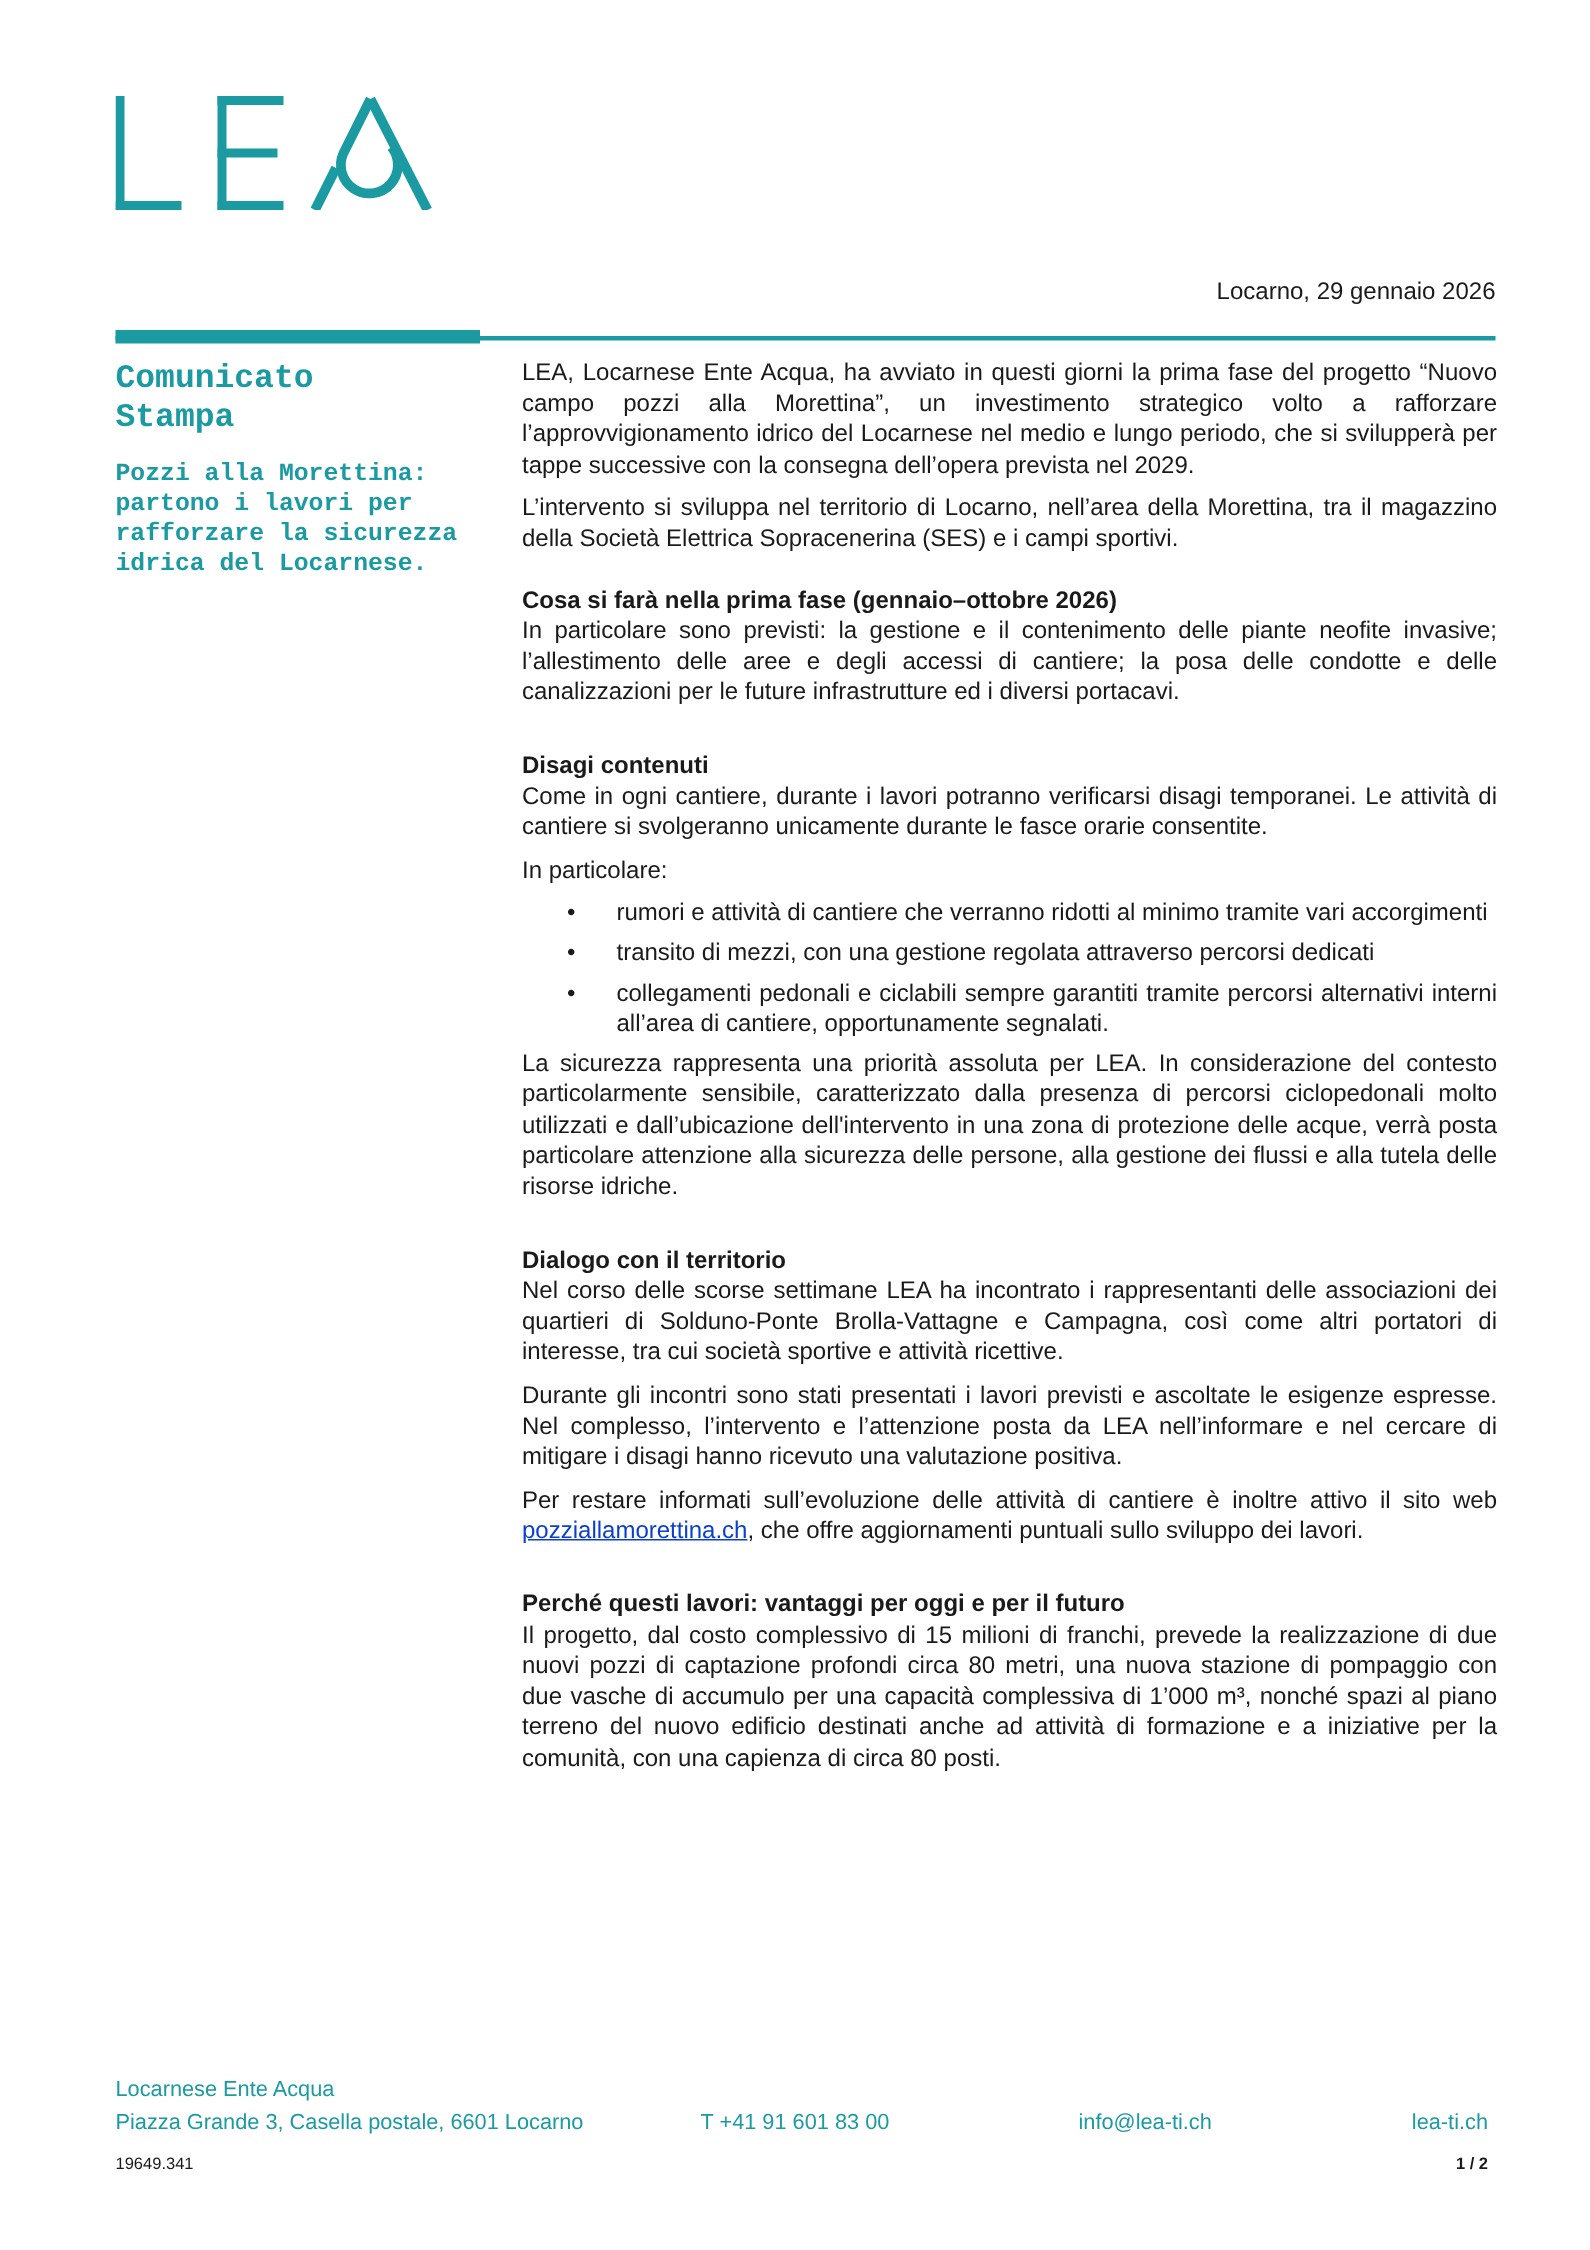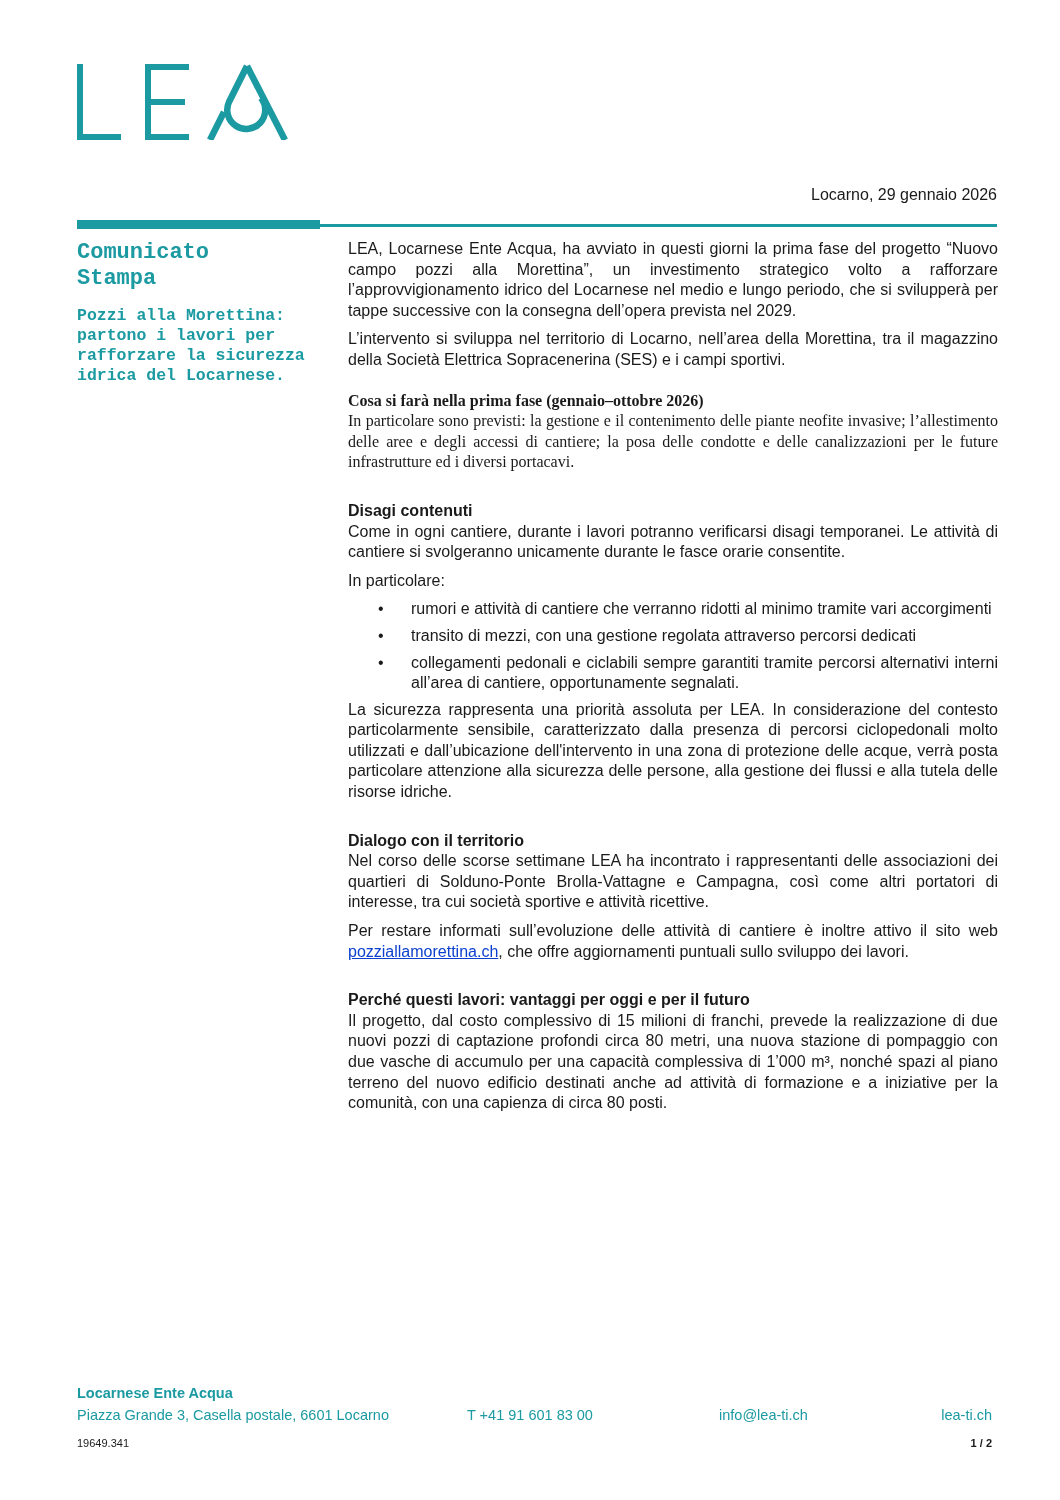--- a/index.html
+++ b/index.html
@@ -14,21 +14,21 @@
     .side .subtitle { font-size: 16.5px; font-weight: bold; line-height: 20px; margin-top: 14px; }
     .main { position: absolute; left: 348px; top: 239px; width: 650px; font-size: 16px; line-height: 20.6px; text-align: justify; }
     .main p { margin: 0 0 8px 0; }
     .main h3 { font-size: 16px; font-weight: bold; margin: 0; line-height: 20.6px; }
     .section { margin-top: 24px; }
     .main ul { list-style: none; margin: 8px 0 2px 0; padding: 0; }
     .main li { position: relative; padding-left: 63px; margin-bottom: 6px; }
     .main li::before { content: "•"; position: absolute; left: 30px; top: 0; }
     .link { color: #0b3fcf; text-decoration: underline; }
     .footer { position: absolute; left: 77px; top: 1385px; width: 915px; font-size: 14.5px; color: #1b9aa2; }
-    .footer .org { font-weight: bold; }
+    .footer .org { font-weight: normal; }
     .footer .row { display: flex; margin-top: 6px; position: relative; height: 18px; }
     .footer .row span { position: absolute; top: 0; }
     .docid { position: absolute; left: 77px; top: 1437px; font-size: 11px; color: #1a1a1a; }
     .pagenum { position: absolute; right: 68px; top: 1437px; font-size: 11px; font-weight: bold; color: #1a1a1a; }
   </style>
 </head>
 <body>
 
 <svg class="logo" viewBox="0 0 212 76" xmlns="http://www.w3.org/2000/svg">
   <g fill="#1b9aa2">
@@ -59,40 +59,41 @@
     <div>Comunicato</div>
     <div>Stampa</div>
   </div>
   <div class="subtitle">Pozzi alla Morettina: partono i lavori per rafforzare la sicurezza idrica del Locarnese.</div>
 </div>
 
 <div class="main">
   <p>LEA, Locarnese Ente Acqua, ha avviato in questi giorni la prima fase del progetto “Nuovo campo pozzi alla Morettina”, un investimento strategico volto a rafforzare l’approvvigionamento idrico del Locarnese nel medio e lungo periodo, che si svilupperà per tappe successive con la consegna dell’opera prevista nel 2029.</p>
   <p>L’intervento si sviluppa nel territorio di Locarno, nell’area della Morettina, tra il magazzino della Società Elettrica Sopracenerina (SES) e i campi sportivi.</p>
 
-  <div class="section" style="margin-top:20px;font-family:Liberation Serif, serif;">
+  <div class="section" style="margin-top:20px;">
     <h3>Cosa si farà nella prima fase (gennaio–ottobre 2026)</h3>
     <p>In particolare sono previsti: la gestione e il contenimento delle piante neofite invasive; l’allestimento delle aree e degli accessi di cantiere; la posa delle condotte e delle canalizzazioni per le future infrastrutture ed i diversi portacavi.</p>
   </div>
 
   <div class="section" style="margin-top:28px;">
     <h3>Disagi contenuti</h3>
     <p>Come in ogni cantiere, durante i lavori potranno verificarsi disagi temporanei. Le attività di cantiere si svolgeranno unicamente durante le fasce orarie consentite.</p>
     <p>In particolare:</p>
     <ul>
       <li>rumori e attività di cantiere che verranno ridotti al minimo tramite vari accorgimenti</li>
       <li>transito di mezzi, con una gestione regolata attraverso percorsi dedicati</li>
       <li>collegamenti pedonali e ciclabili sempre garantiti tramite percorsi alternativi interni all’area di cantiere, opportunamente segnalati.</li>
     </ul>
     <p>La sicurezza rappresenta una priorità assoluta per LEA. In considerazione del contesto particolarmente sensibile, caratterizzato dalla presenza di percorsi ciclopedonali molto utilizzati e dall’ubicazione dell'intervento in una zona di protezione delle acque, verrà posta particolare attenzione alla sicurezza delle persone, alla gestione dei flussi e alla tutela delle risorse idriche.</p>
   </div>
 
   <div class="section" style="margin-top:28px;">
     <h3>Dialogo con il territorio</h3>
     <p>Nel corso delle scorse settimane LEA ha incontrato i rappresentanti delle associazioni dei quartieri di Solduno-Ponte Brolla-Vattagne e Campagna, così come altri portatori di interesse, tra cui società sportive e attività ricettive.</p>
+    <p>Durante gli incontri sono stati presentati i lavori previsti e ascoltate le esigenze espresse. Nel complesso, l’intervento e l’attenzione posta da LEA nell’informare e nel cercare di mitigare i disagi hanno ricevuto una valutazione positiva.</p>
     <p><span>Per restare informati sull’evoluzione delle attività di cantiere è inoltre attivo il sito web </span><a class="link">pozziallamorettina.ch</a><span>, che offre aggiornamenti puntuali sullo sviluppo dei lavori.</span></p>
   </div>
 
   <div class="section" style="margin-top:28px;">
     <h3>Perché questi lavori: vantaggi per oggi e per il futuro</h3>
     <p>Il progetto, dal costo complessivo di 15 milioni di franchi, prevede la realizzazione di due nuovi pozzi di captazione profondi circa 80 metri, una nuova stazione di pompaggio con due vasche di accumulo per una capacità complessiva di 1’000 m³, nonché spazi al piano terreno del nuovo edificio destinati anche ad attività di formazione e a iniziative per la comunità, con una capienza di circa 80 posti.</p>
   </div>
 </div>
 
 <div class="footer">

